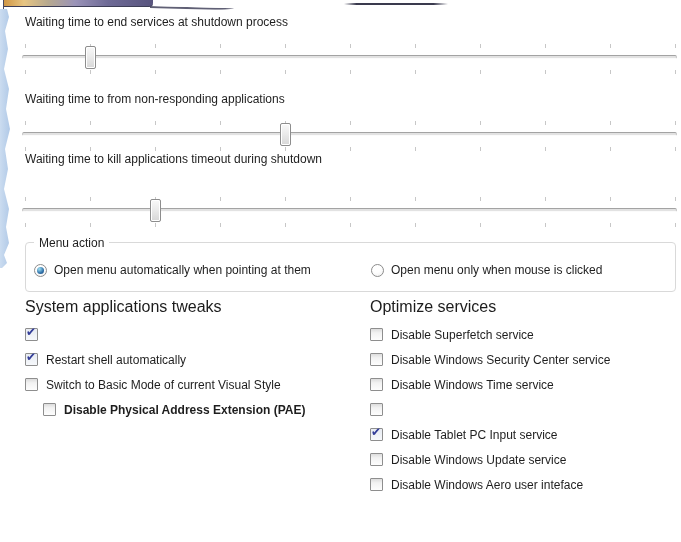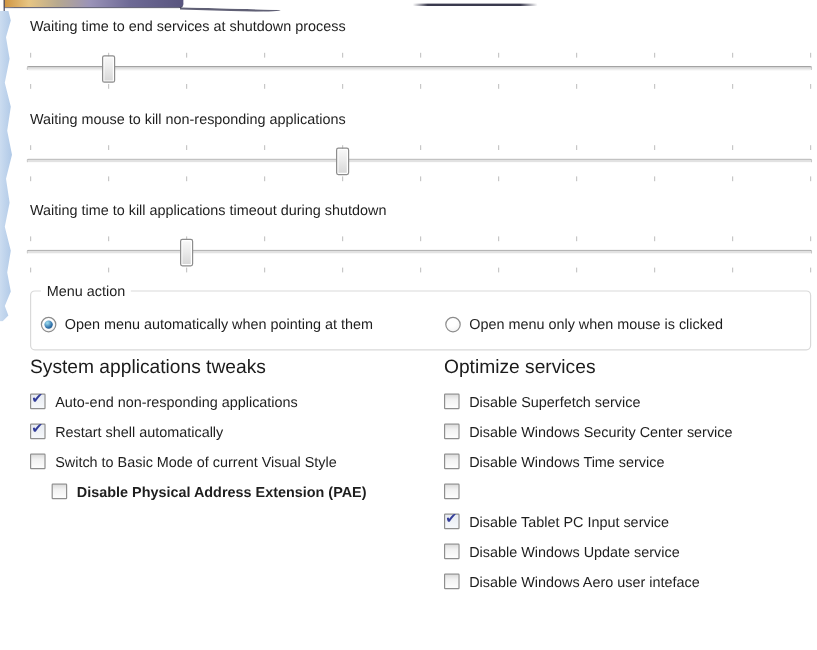--- a/index.html
+++ b/index.html
@@ -121,21 +121,21 @@
       <div class="tick" style="left: 328px;"></div>
       <div class="tick" style="left: 393px;"></div>
       <div class="tick" style="left: 458px;"></div>
       <div class="tick" style="left: 523px;"></div>
       <div class="tick" style="left: 588px;"></div>
       <div class="tick" style="left: 653px;"></div>
     </div>
   <div class="thumb" style="left: 62.5px;"></div>
 </div>
 
-<div class="label slider-label" style="top:92px">Waiting mouse to kill non-responding applications</div>
+<div class="label slider-label" style="top:92px">Waiting time to from non-responding applications</div>
 <div class="slider" style="top:117px">
   <div class="ticks top">
       <div class="tick" style="left: 3px;"></div>
       <div class="tick" style="left: 68px;"></div>
       <div class="tick" style="left: 133px;"></div>
       <div class="tick" style="left: 198px;"></div>
       <div class="tick" style="left: 263px;"></div>
       <div class="tick" style="left: 328px;"></div>
       <div class="tick" style="left: 393px;"></div>
       <div class="tick" style="left: 458px;"></div>
@@ -153,21 +153,21 @@
       <div class="tick" style="left: 328px;"></div>
       <div class="tick" style="left: 393px;"></div>
       <div class="tick" style="left: 458px;"></div>
       <div class="tick" style="left: 523px;"></div>
       <div class="tick" style="left: 588px;"></div>
       <div class="tick" style="left: 653px;"></div>
     </div>
   <div class="thumb" style="left: 257.5px;"></div>
 </div>
 
-<div class="label slider-label" style="top:168px">Waiting time to kill applications timeout during shutdown</div>
+<div class="label slider-label" style="top:152px">Waiting time to kill applications timeout during shutdown</div>
 <div class="slider" style="top:193px">
   <div class="ticks top">
       <div class="tick" style="left: 3px;"></div>
       <div class="tick" style="left: 68px;"></div>
       <div class="tick" style="left: 133px;"></div>
       <div class="tick" style="left: 198px;"></div>
       <div class="tick" style="left: 263px;"></div>
       <div class="tick" style="left: 328px;"></div>
       <div class="tick" style="left: 393px;"></div>
       <div class="tick" style="left: 458px;"></div>
@@ -205,21 +205,20 @@
 </div>
 
 <div class="col-heading" style="left:25px">System applications tweaks</div>
 <div class="col-heading" style="left:370px">Optimize services</div>
 
 <div class="checklist" id="checklist-0">
     <div class="check-row">
     <span class="checkbox checked">
         <span class="mark">✔</span>
       </span>
-    <span class="check-label label">Auto-end non-responding applications</span>
   </div>
     <div class="check-row">
     <span class="checkbox checked">
         <span class="mark">✔</span>
       </span>
     <span class="check-label label">Restart shell automatically</span>
   </div>
     <div class="check-row">
     <span class="checkbox"></span>
     <span class="check-label label">Switch to Basic Mode of current Visual Style</span>

